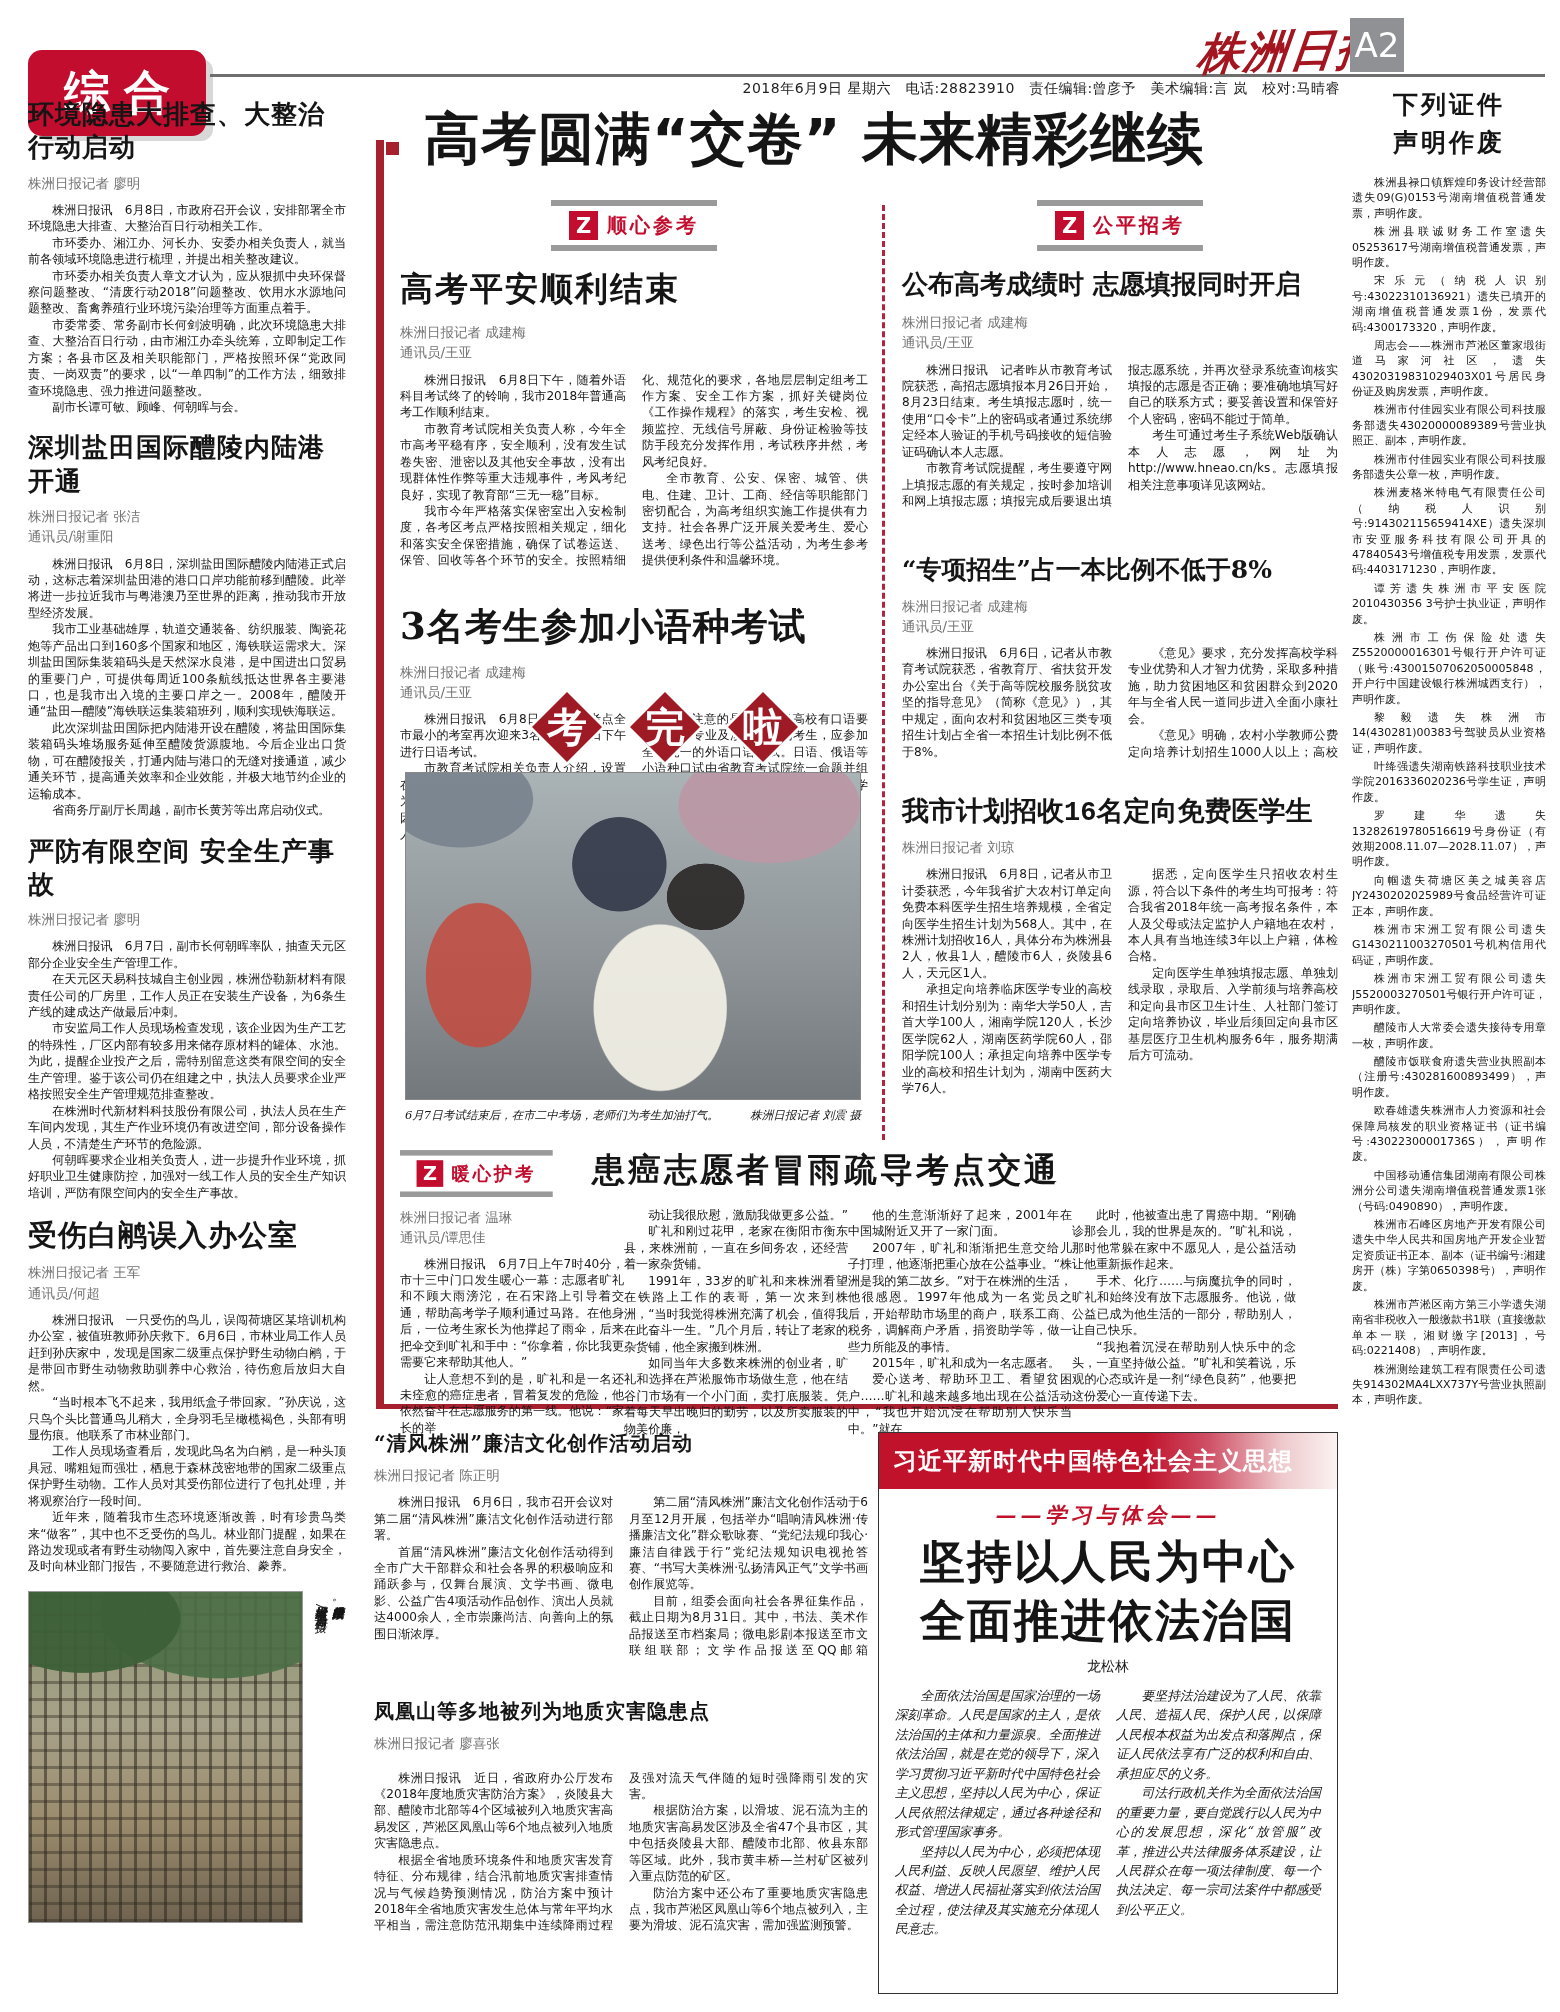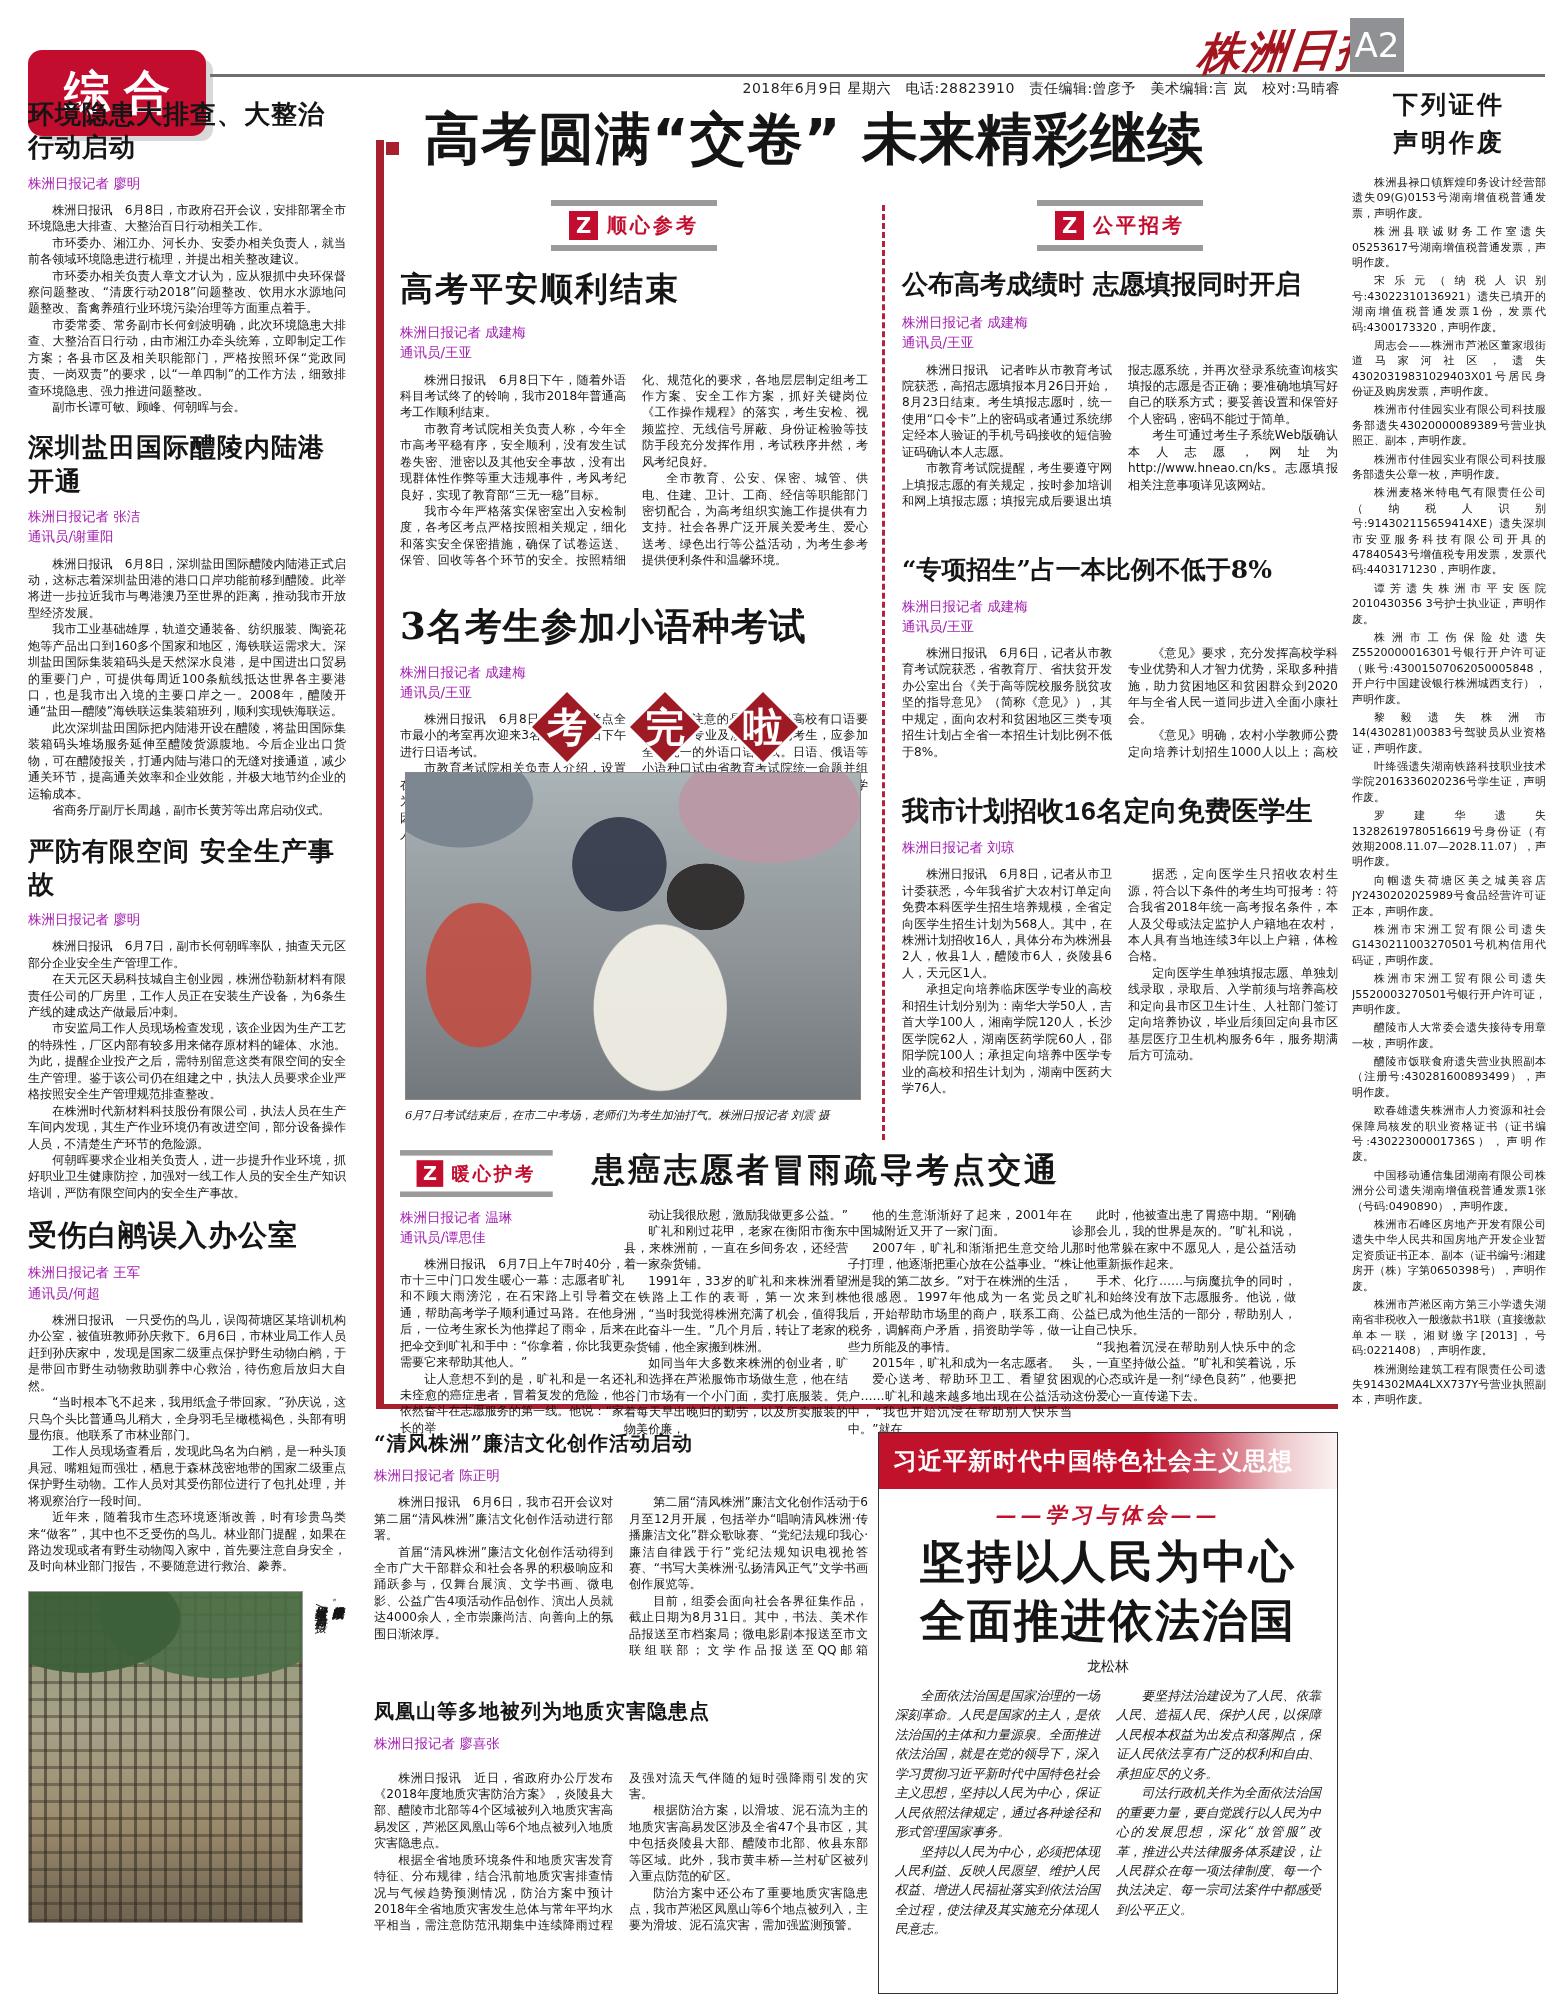--- a/index.html
+++ b/index.html
@@ -14,21 +14,21 @@
     box-shadow:9px 7px 0 -2px #d8d8d8; }
   .top-rule { position:absolute; left:210px; top:74px; width:1335px; height:3px; background:#6f6f6f; }
   .paper-logo { position:absolute; left:1198px; top:22px; font-family:"DejaVu Serif","Liberation Serif",serif;
     font-size:44px; font-weight:900; font-style:italic; color:#a3151f; transform:skewX(-8deg) rotate(-2deg); letter-spacing:2px; }
   .page-box { position:absolute; left:1350px; top:18px; width:54px; height:54px; background:#8f9194;
     color:#fff; font-size:34px; display:flex; align-items:center; justify-content:center; font-weight:500; }
   .dateline { position:absolute; left:650px; top:80px; width:690px; font-size:14px; color:#222; text-align:right; letter-spacing:.5px; }
 
   
   .lt  { font-size:26px; font-weight:900; line-height:1.28; letter-spacing:1px; margin-bottom:8px; }
-  .by  { font-size:13.5px; line-height:1.5; color:#a21caf; }
+  .by  { font-size:13.5px; line-height:1.5; color:#737373; }
   .body { margin-top:9px; }
   .p   { font-size:12.1px; line-height:1.36; text-align:justify; text-indent:2em; }
   .cols2 { column-count:2; column-gap:16px; overflow:hidden; }
 
   
   .col-left { position:absolute; left:28px; top:98px; width:318px; height:1896px; overflow:hidden; }
   .col-left .art { margin-bottom:16px; }
   .photoL { display:flex; gap:8px; height:332px; margin-top:8px; }
   .photoL .img { flex:1; border:1px solid #999;
     background:
@@ -74,21 +74,21 @@
       radial-gradient(120px 150px at 56% 72%,rgba(240,238,228,.95) 0 55%, transparent 56%),
       radial-gradient(85px 85px  at 47% 28%, rgba(50,56,72,.9)    0 55%, transparent 56%),
       radial-gradient(70px 60px  at 66% 38%, rgba(35,30,30,.85)   0 55%, transparent 56%),
       linear-gradient(180deg,#aab3b6 0%,#8f9598 55%,#73787c 100%); }
   .badges { position:absolute; left:528px; top:688px; display:flex; gap:20px; }
   .dia  { position:relative; width:78px; height:78px; background:#fff;
     clip-path:polygon(50% 0,100% 50%,50% 100%,0 50%); }
   .dia i { position:absolute; inset:4px; background:#9e1b26; clip-path:polygon(50% 0,100% 50%,50% 100%,0 50%);
     display:flex; align-items:center; justify-content:center; font-style:normal;
     color:#fff; font-size:40px; font-weight:900; }
-  .exam-cap { position:absolute; left:405px; top:1108px; width:456px; display:flex; 
+  .exam-cap { position:absolute; left:405px; top:1108px; width:456px; display:flex; justify-content:space-between;
     font-size:11.5px; font-family:"DejaVu Serif","Liberation Serif",serif; font-style:italic; }
 
   
   .warm { position:absolute; left:400px; top:1146px; width:938px; }
   .warm .row1 { display:flex; align-items:flex-end; gap:26px; }
   .warm .row1 .kicker { margin:0; transform:scale(.92); transform-origin:left bottom; }
   .warm .wtitle { font-family:"DejaVu Serif","Liberation Serif",serif; font-size:33px; font-weight:700; letter-spacing:3px; padding-bottom:4px; }
   .warm .row2 { display:flex; margin-top:10px; }
   .wcol { width:224px; height:238px; overflow:hidden; }
 

